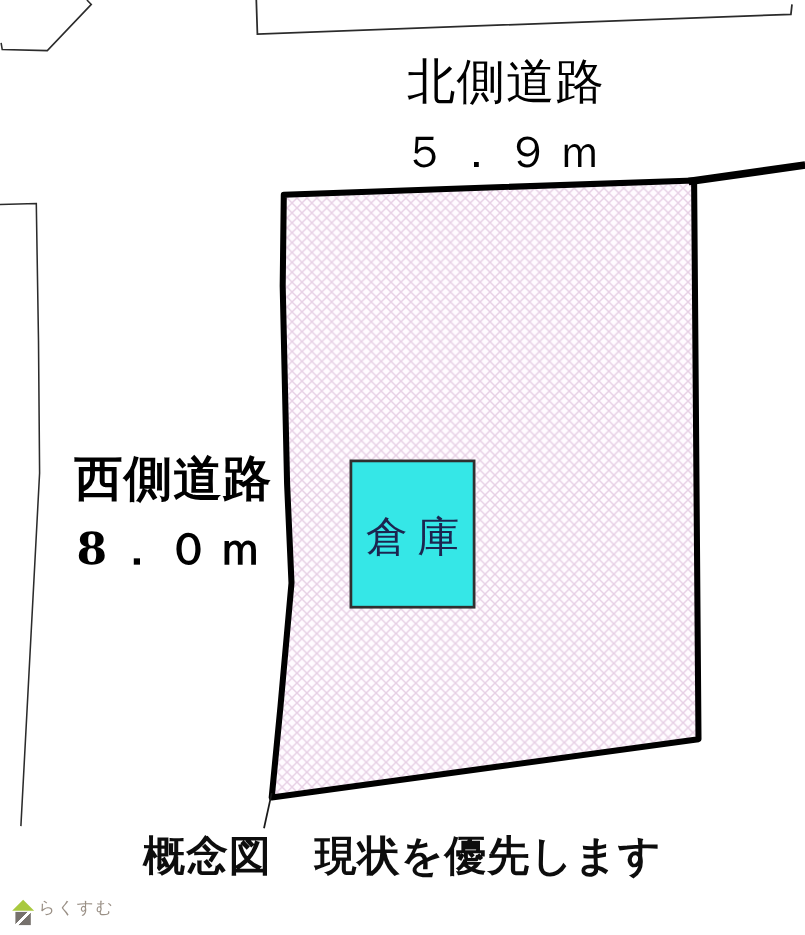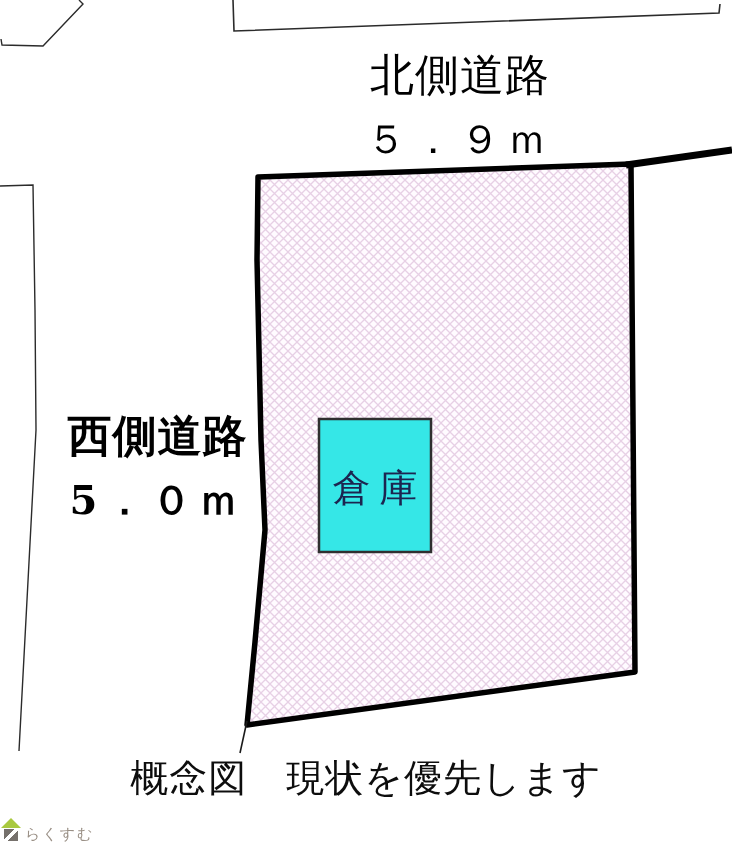--- a/index.html
+++ b/index.html
@@ -19,23 +19,23 @@
   #west-label{left:40px;top:413px;width:235px;font-weight:bold;}
   #warehouse-label{
     left:319px;top:419px;width:112px;height:139px;
     display:flex;align-items:center;justify-content:center;
     font-size:38px;letter-spacing:9px;text-indent:9px;
     color:#1c2550;font-family:"DejaVu Serif","Liberation Serif",serif;
   }
   #caption{
     left:0;top:753px;width:732px;text-align:center;
     font-family:"Liberation Sans","DejaVu Sans",sans-serif;
-    font-weight:400;font-size:38px;color:#0d0d0d;letter-spacing:1px;white-space:nowrap;
+    font-weight:700;font-size:38px;color:#0d0d0d;letter-spacing:1px;white-space:nowrap;
   }
-  #logo{left:1px;top:818px;display:flex;align-items:flex-end;gap:4px;}
+  #logo{left:11px;top:818px;display:flex;align-items:flex-start;gap:4px;}
   #logo-icon{width:20px;height:24px;display:flex;flex-direction:column;align-items:center;}
   .logo-roof{width:0;height:0;border-left:10px solid transparent;border-right:10px solid transparent;border-bottom:10px solid #a9c93f;}
   .logo-body{width:14px;height:12px;margin-top:1px;
     background:linear-gradient(135deg,#76716c 42%,#ffffff 42%,#ffffff 58%,#76716c 58%);}
   #logo-text{
     font-family:"DejaVu Sans","Liberation Sans",sans-serif;
     font-size:15px;color:#9a9086;letter-spacing:2px;line-height:1;
   }
 </style>
 </head>
@@ -64,21 +64,21 @@
     <rect x="319" y="419" width="112" height="133" fill="#35e7e7" stroke="#2f2f2f" stroke-width="2.5"></rect>
   </svg>
 
   <div id="north-label" class="abs road-label">
     <div class="road-name">北側道路</div>
     <div class="road-width">５．９ｍ</div>
   </div>
 
   <div id="west-label" class="abs road-label">
     <div class="road-name">西側道路</div>
-    <div class="road-width">5．０ｍ</div>
+    <div class="road-width">8．０ｍ</div>
   </div>
 
   <div id="warehouse-label" class="abs">倉庫</div>
 
   <div id="caption" class="abs">概念図　現状を優先します</div>
 
   <div id="logo" class="abs">
     <div id="logo-icon">
       <div class="logo-roof"></div>
       <div class="logo-body"></div>

